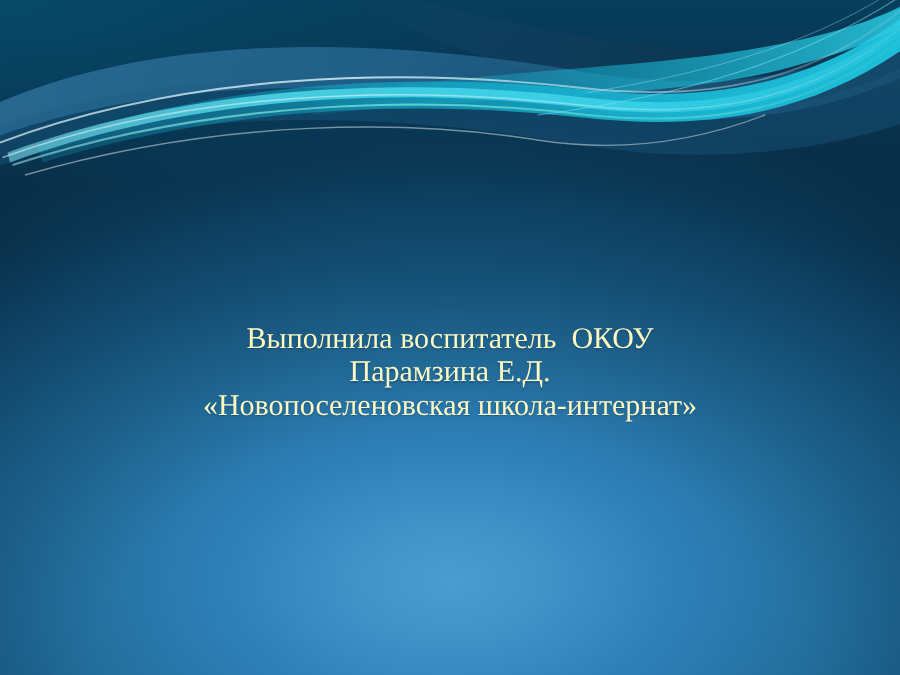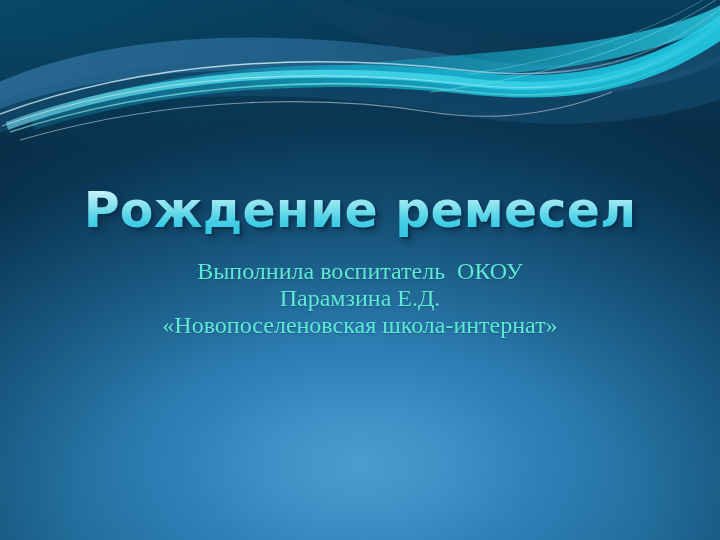--- a/index.html
+++ b/index.html
@@ -110,21 +110,21 @@
     position: absolute;
     left: 46px;
     right: 46px;
     top: 258px;
     text-align: center;
   }
   .sub-line {
     font-family: "Liberation Serif", "DejaVu Serif", serif;
     font-size: 24px;
     line-height: 27px;
-    color: #5eead4;
+    color: #fef9c3;
     white-space: pre;
     text-shadow: 0 1px 1px rgba(8,44,72,0.35);
   }
 </style>
 </head>
 <body>
 
 <div id="slide">
 
   <div class="bg-base"></div>
@@ -200,23 +200,20 @@
     <path d="M 10,132 C 170,80 340,76 470,92 C 586,104 668,78 730,24" fill="none" stroke="url(#gThread2)" stroke-width="1.6"></path>
 
     <path d="M 20,140 C 180,94 330,96 430,112 C 500,123 560,112 612,92" fill="none" stroke="#cddfe8" stroke-width="1.1" opacity="0.55"></path>
 
     <path d="M 430,92 C 540,78 640,50 722,-4" fill="none" stroke="#7fe2ef" stroke-width="0.9" opacity="0.55"></path>
     <path d="M 470,74 C 570,58 660,32 724,-14" fill="none" stroke="#9fe9f3" stroke-width="0.8" opacity="0.40"></path>
   </svg>
 
   <div class="content">
 
-    <div class="title-wrap">
-      <span class="title">Рождение ремесел</span>
-    </div>
 
     <div class="subtitle-wrap">
       <div class="sub-line">Выполнила воспитатель  ОКОУ</div>
       <div class="sub-line">Парамзина Е.Д.</div>
       <div class="sub-line">«Новопоселеновская школа-интернат»</div>
     </div>
 
   </div>
 </div>
 

